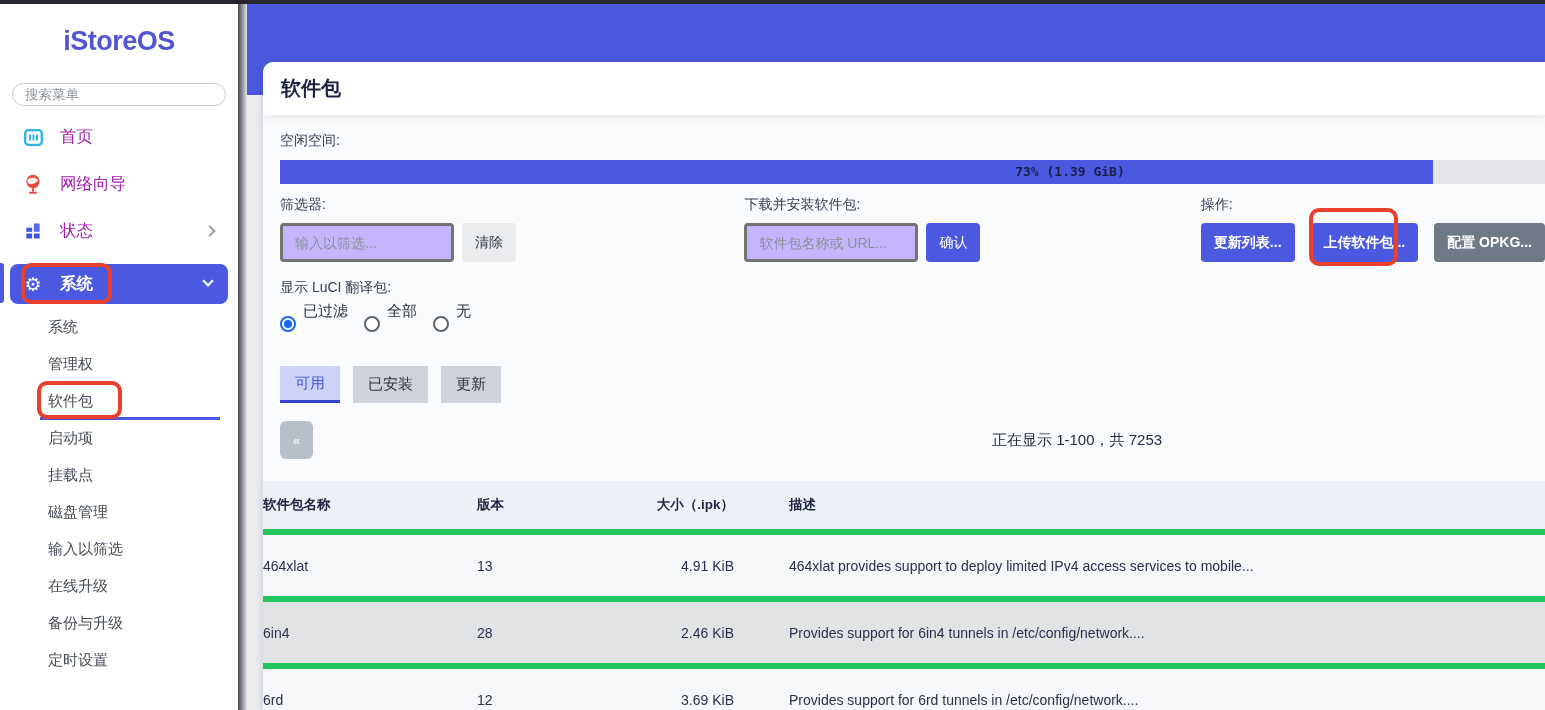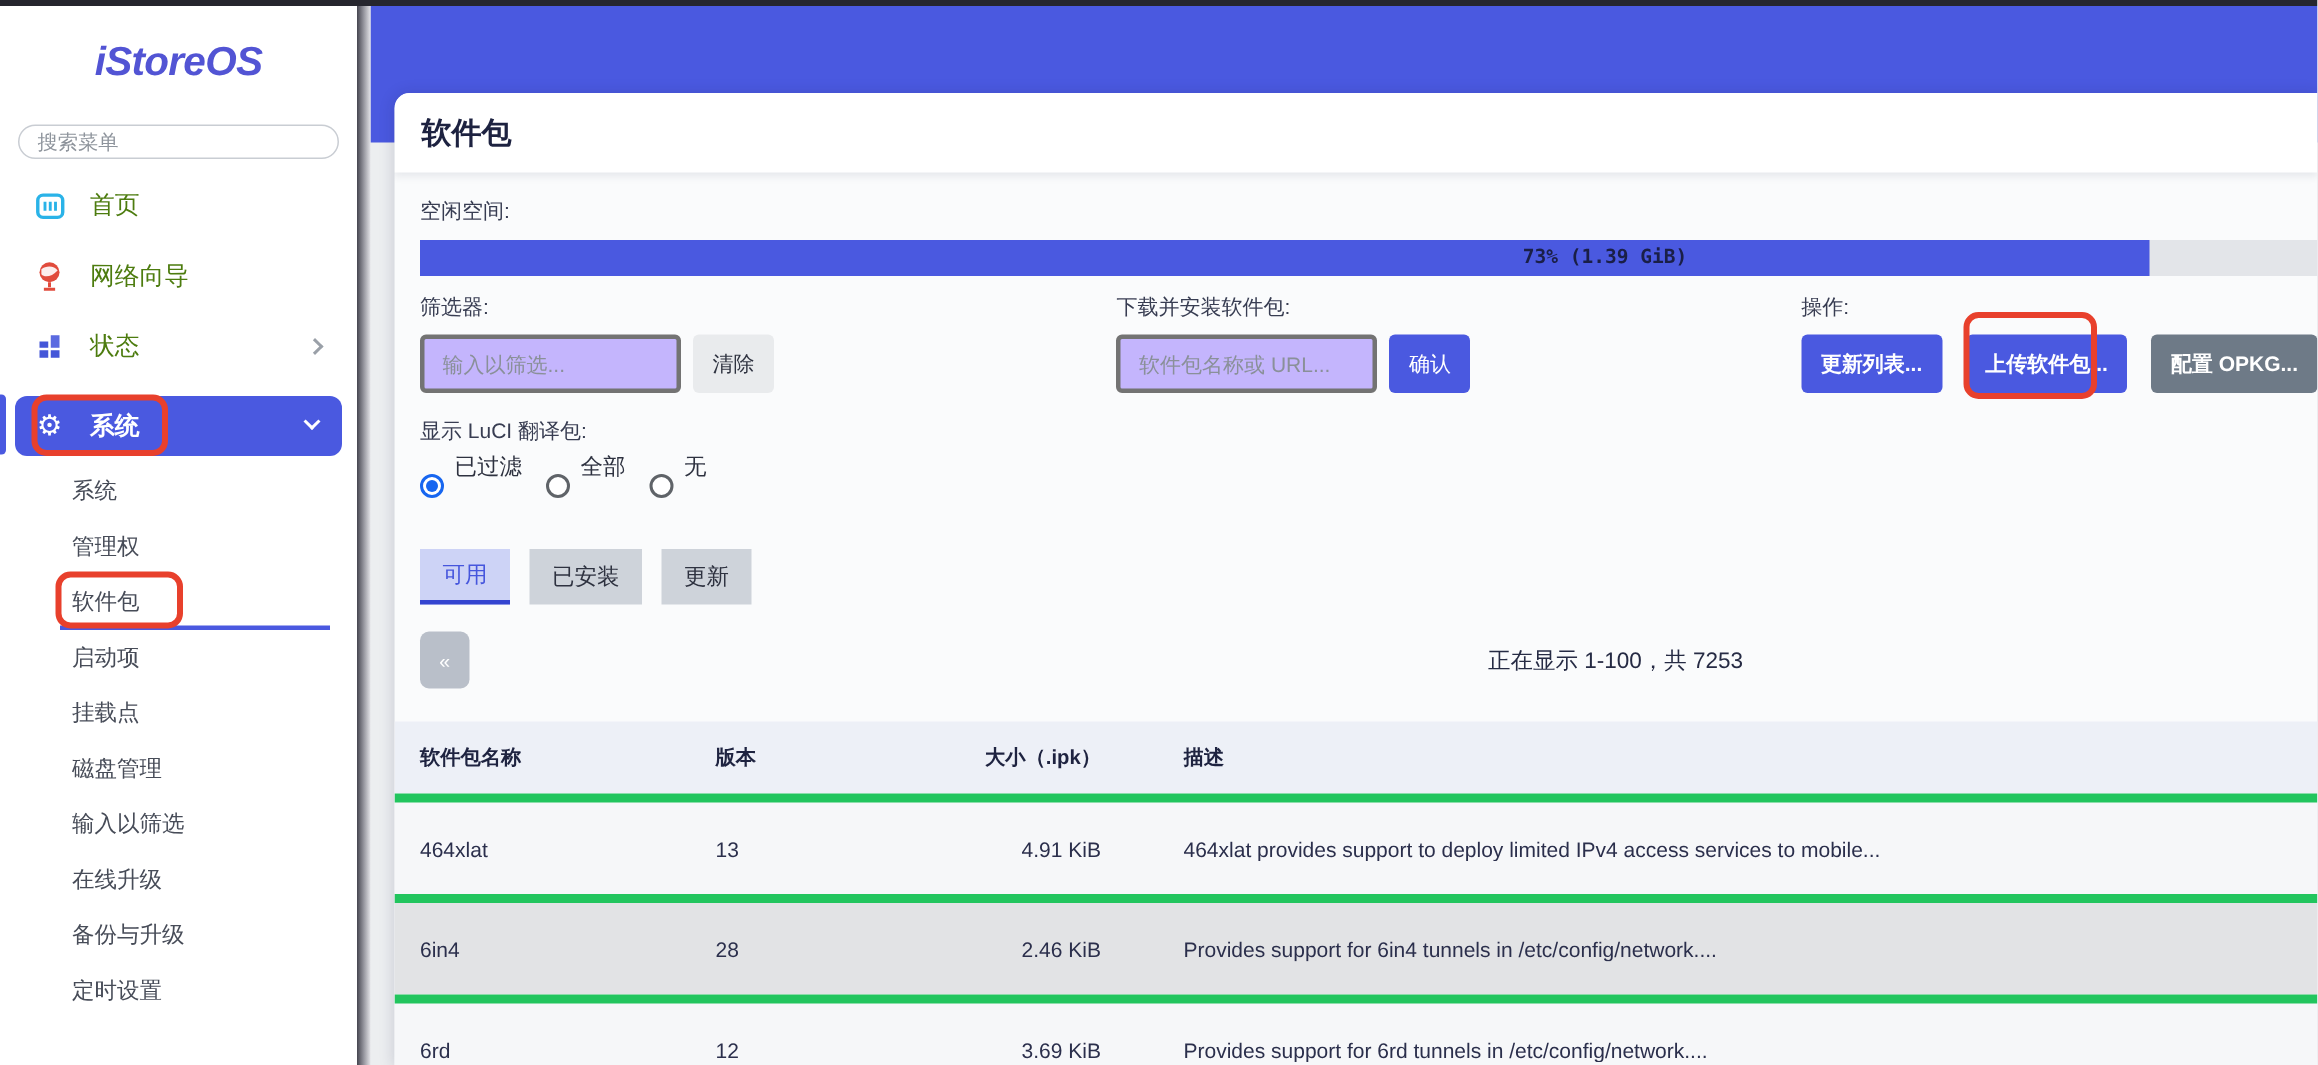--- a/index.html
+++ b/index.html
@@ -8,31 +8,31 @@
     font-family:"Liberation Sans", sans-serif;
     background:#eceef0;
     position:relative;
     color:#2b2f4c;
   }
   
   .topbar { position:absolute; left:0; top:0; width:1545px; height:4px; background:#26262e; z-index:60; }
 
   
   .sidebar { position:absolute; left:0; top:0; width:238px; height:710px; background:#ffffff; z-index:20; }
-  .logo { margin-top:26px; text-align:center; font-size:27px; font-weight:800; color:#5254d4; letter-spacing:-0.5px;font-style:italic; }
+  .logo { margin-top:26px; text-align:center; font-size:27px; font-weight:800; color:#5254d4; letter-spacing:-0.5px; }
   .search-wrap { margin:26px 12px 0 12px; }
   .search-input {
     width:100%; height:23px; border:1px solid #c9cdd3; border-radius:12px;
     padding:0 12px; font-size:13.5px; color:#333; outline:none; font-family:inherit; background:#fff;
   }
   .search-input::placeholder { color:#8e949c; }
   .menu { margin-top:17px; }
   .menu-item {
     height:28px; margin:0 10px 19px 10px; display:flex; align-items:center;
-    padding-left:12px; font-size:16.5px; color:#4d7c0f; cursor:pointer; position:relative;
+    padding-left:12px; font-size:16.5px; color:#a21caf; cursor:pointer; position:relative;
   }
   .menu-item .mi-icon { width:22px; height:22px; display:flex; align-items:center; justify-content:center; margin-right:16px; }
   .menu-item.active-parent {
     height:40px; margin:13px 10px 0 10px; background:#4a59e0; border-radius:8px; color:#ffffff; font-weight:bold;
   }
   .edge-sliver { position:absolute; left:0; top:263px; width:4px; height:40px; background:#4a59e0; border-radius:0 3px 3px 0; z-index:21; }
   .gear-glyph { font-family:"DejaVu Sans", sans-serif; font-size:19px; color:#fff; line-height:1; }
   .chev { width:8px; height:8px; border-right:2px solid #9aa0a8; border-bottom:2px solid #9aa0a8; display:inline-block; }
   .chev.right { transform:rotate(-45deg); position:absolute; right:14px; top:10px; }
   .chev.down  { border-color:#ffffff; transform:rotate(45deg); position:absolute; right:16px; top:13px; }
@@ -115,21 +115,21 @@
     width:33px; height:38px; background:#b9bfc9; border:none; border-radius:6px;
     color:#ffffff; font-size:13px; cursor:default;
   }
   .showing-text { position:absolute; left:712px; top:10px; font-size:15px; color:#262b44; }
 
   .pkg-table { margin-left:-17px; width:1282px; margin-top:22px; font-size:14px; }
   .t-row { display:flex; align-items:center; }
   .t-head { height:48px; background:#edf0f7; font-weight:bold; font-size:13.5px; color:#1e2340; }
   .t-body-row { height:67px; background:#f6f7f9; border-top:6px solid #22c55e; }
   .t-body-row.hl { background:#e2e3e5; }
-  .c-name { width:214px; padding-left:17px; }
+  .c-name { width:214px; }
   .c-ver  { width:130px; }
   .c-size { width:127px; text-align:right; }
   .c-desc { margin-left:55px; flex:1; padding-right:10px; white-space:nowrap; overflow:hidden; }
 
   
   .red-annot { position:absolute; border:4px solid #e8402c; border-radius:10px; z-index:100; pointer-events:none; }
   .annot-1 { left:21px;  top:263px; width:91px; height:41px; }
   .annot-2 { left:37px;  top:381px; width:85px; height:38px; }
   .annot-3 { left:1309px; top:208px; width:89px; height:58px; }
 </style>

